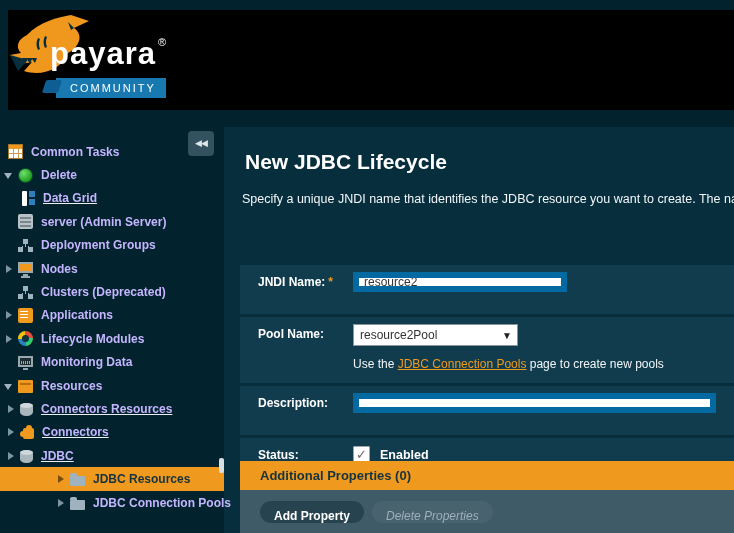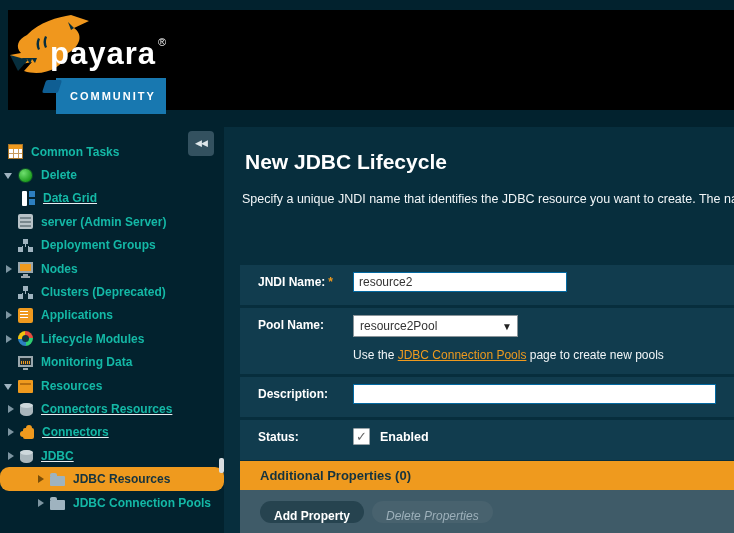--- a/index.html
+++ b/index.html
@@ -14,45 +14,45 @@
   .top-strip   { position:absolute; left:0; top:0; width:734px; height:10px; background:#02222e; }
   .left-strip  { position:absolute; left:0; top:0; width:8px; height:127px; background:#02222e; }
   .separator-band { position:absolute; left:0; top:110px; width:734px; height:17px; background:#02222e; }
 
   
   .header { position:absolute; left:0; top:10px; width:734px; height:100px; background:#000000; }
   .fish { position:absolute; left:8px; top:4px; width:82px; height:66px; }
   .brand { position:absolute; left:50px; top:26px; font-size:31px; font-weight:700; color:#ffffff; letter-spacing:1px; }
   .brand sup { font-size:11px; font-weight:400; vertical-align:18px; margin-left:2px; }
   .badge {
-    position:absolute; left:56px; top:68px; height:36px;
-    background:#1878b0; color:#ffffff; font-size:11px; font-weight:700;
-    letter-spacing:2px; line-height:20px; padding:8px 10px 0 14px;
+    position:absolute; left:56px; top:68px; height:20px;
+    background:#1878b0; color:#ffffff; font-size:11px; font-weight:400;
+    letter-spacing:2px; line-height:20px; padding:0 10px 0 14px;
   }
   .badge::before {
     content:""; position:absolute; left:-12px; top:2px;
     width:16px; height:13px; background:#0f5e93;
     transform:skewX(-18deg); border-radius:2px;
   }
 
   
   .sidebar { position:absolute; left:0; top:127px; width:224px; height:406px; background:#02222e; }
   .collapse-btn {
     position:absolute; left:188px; top:4px; width:26px; height:25px;
     background:#33515f; border-radius:4px; color:#dfe7ea;
     font-size:9px; text-align:center; line-height:25px; letter-spacing:-1px;
     cursor:pointer;
   }
   .nav { position:absolute; left:0; top:13px; width:224px; }
   .nav-item { display:flex; align-items:center; height:23.4px; width:224px; padding-left:2px; cursor:pointer; }
-  .nav-item .label { font-size:12px; font-weight:700; color:#14b8a6; white-space:nowrap; }
+  .nav-item .label { font-size:12px; font-weight:700; color:#c4b5fd; white-space:nowrap; }
   .nav-item.selected { background:#ef9a1e; }
   .nav-item.selected .label { color:#14333f; }
   .indent1 { padding-left:4px;text-decoration:underline; }
-  .indent2 { padding-left:34px;border-radius:9px; }
+  .indent2 { padding-left:54px; }
   .toggle { width:16px; height:16px; flex:none; position:relative; }
   .toggle.tg-right::before {
     content:""; position:absolute; left:4px; top:4px;
     border-left:6px solid #7d95a1; border-top:4px solid transparent; border-bottom:4px solid transparent;
   }
   .toggle.tg-down::before {
     content:""; position:absolute; left:2px; top:6px;
     border-top:6px solid #9fb3bf; border-left:4px solid transparent; border-right:4px solid transparent;
   }
   .selected .toggle.tg-right::before { border-left-color:#7a4e09; }
@@ -94,27 +94,27 @@
   .ic-folder::before { content:""; position:absolute; top:-3px; left:0; width:7px; height:3px; background:#9fb3bf; border-radius:2px 2px 0 0; }
 
   .scroll-thumb { position:absolute; left:219px; top:331px; width:5px; height:15px; background:#d9dee1; border-radius:2px; }
 
   
   .page-title { position:absolute; left:245px; top:150px; font-size:21px; font-weight:700; color:#ffffff; }
   .page-desc  { position:absolute; left:242px; top:192px; width:492px; font-size:12.5px; color:#f2f6f8; white-space:nowrap; overflow:hidden; }
 
   .form-panel { position:absolute; left:240px; top:265px; width:494px; }
   .form-row { background:#113c4e; margin-bottom:3px; position:relative; }
-  .row-h34 { height:40px; }
+  .row-h34 { height:49px; }
   .row-h66 { height:66px; }
   .form-label { position:absolute; left:18px; top:10px; font-size:12px; font-weight:700; color:#ffffff; }
   .req { color:#ef9a1e; font-weight:700; margin-left:3px; }
   .txt-input {
     position:absolute; left:113px; top:7px; height:20px; width:214px;
-    background:#ffffff; border:1px solid #0369a1; font-size:12px; color:#333333; padding:0 5px;
+    background:#ffffff; border:6px solid #0369a1; font-size:12px; color:#333333; padding:0 5px;
     font-family:"Liberation Sans", sans-serif;
   }
   .desc-input { width:363px; }
   .select-box {
     position:absolute; left:113px; top:7px; width:165px; height:22px;
     background:#ffffff; border:1px solid #8a9499; font-size:12px; color:#333333;
     line-height:20px; padding:0 20px 0 6px; cursor:pointer;
   }
   .select-box .arrow { position:absolute; right:5px; top:0; font-size:10px; color:#222; line-height:22px; }
   .hint { position:absolute; left:113px; top:40px; font-size:12px; color:#f2f6f8; }

